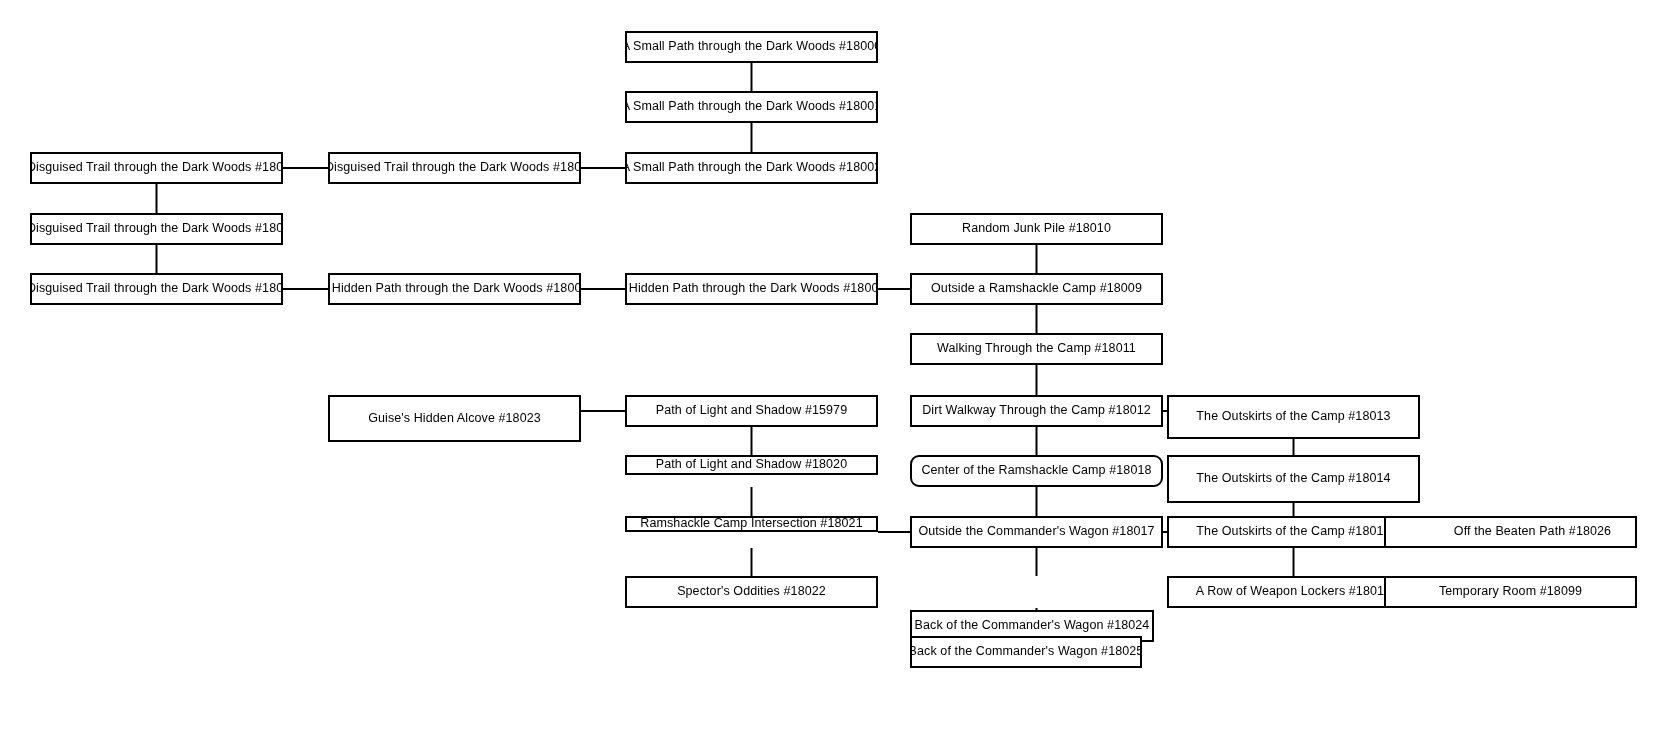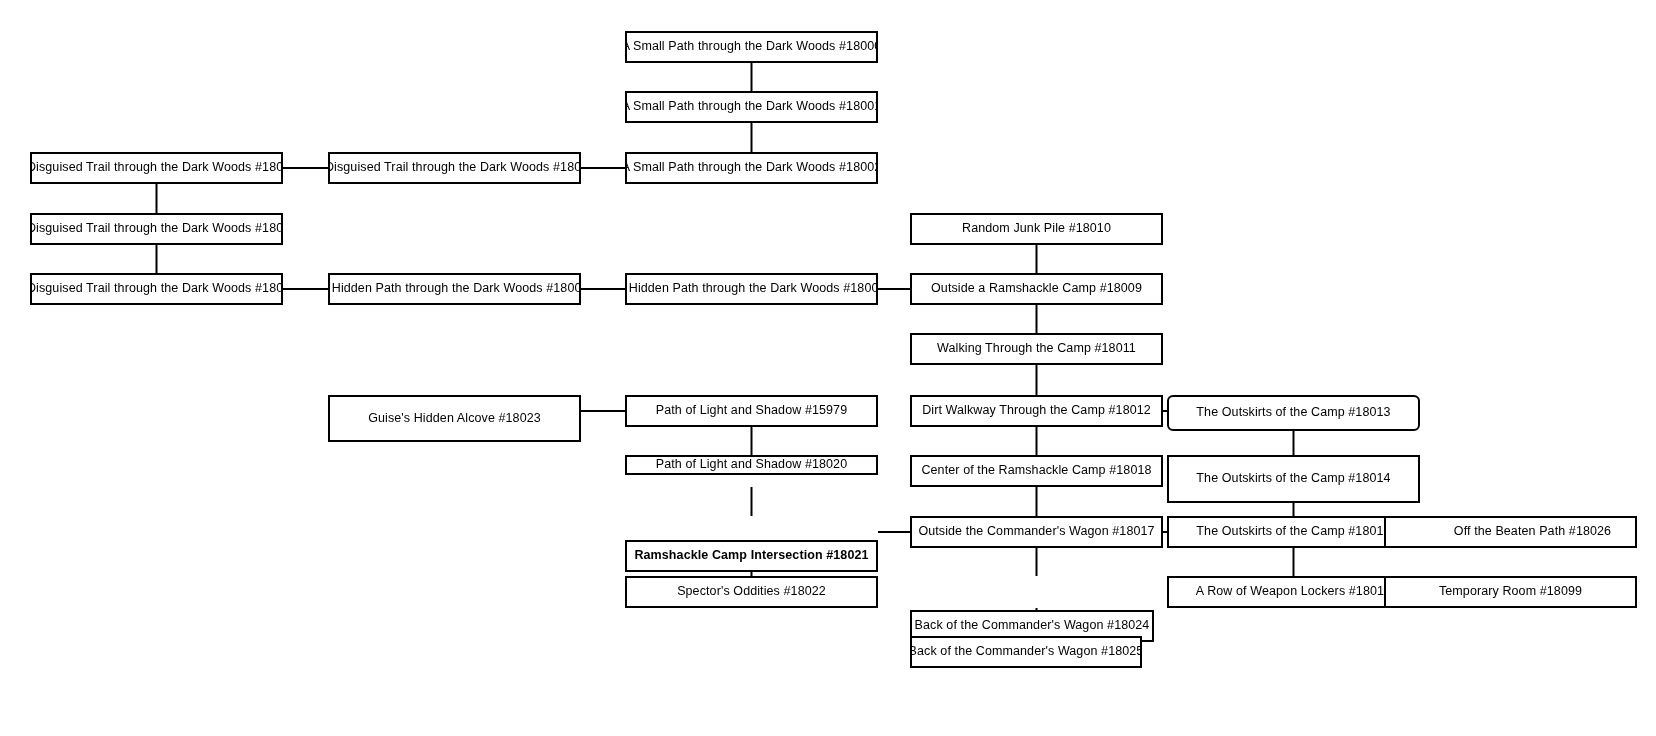--- a/index.html
+++ b/index.html
@@ -114,45 +114,45 @@
       </div>
       <div class="node" style="left: 910px; top: 213px; width: 253px; height: 32px;">
         <span class="node-label">Random Junk Pile #18010</span>
       </div>
       <div class="node" style="left: 910px; top: 333px; width: 253px; height: 32px;">
         <span class="node-label">Walking Through the Camp #18011</span>
       </div>
       <div class="node" style="left: 910px; top: 395px; width: 253px; height: 32px;">
         <span class="node-label">Dirt Walkway Through the Camp #18012</span>
       </div>
-      <div class="node" style="left: 1167px; top: 395px; width: 253px; height: 36px; border-radius: 6px;">
+      <div class="node" style="left: 1167px; top: 395px; width: 253px; height: 44px;">
         <span class="node-label">The Outskirts of the Camp #18013</span>
       </div>
       <div class="node" style="left: 1167px; top: 455px; width: 253px; height: 48px;">
         <span class="node-label">The Outskirts of the Camp #18014</span>
       </div>
       <div class="node" style="left: 1167px; top: 516px; width: 253px; height: 32px;">
         <span class="node-label">The Outskirts of the Camp #18015</span>
       </div>
       <div class="node" style="left: 1167px; top: 576px; width: 253px; height: 32px;">
         <span class="node-label">A Row of Weapon Lockers #18016</span>
       </div>
       <div class="node" style="left: 910px; top: 516px; width: 253px; height: 32px;">
         <span class="node-label">Outside the Commander's Wagon #18017</span>
       </div>
-      <div class="node" style="left: 910px; top: 455px; width: 253px; height: 32px;">
+      <div class="node" style="left: 910px; top: 455px; width: 253px; height: 32px; border-radius: 9px;">
         <span class="node-label">Center of the Ramshackle Camp #18018</span>
       </div>
       <div class="node" style="left: 625px; top: 395px; width: 253px; height: 32px;">
         <span class="node-label">Path of Light and Shadow #15979</span>
       </div>
       <div class="node" style="left: 625px; top: 455px; width: 253px; height: 20px;">
         <span class="node-label">Path of Light and Shadow #18020</span>
       </div>
-      <div class="node" style="left: 625px; top: 540px; width: 253px; height: 32px; font-weight: bold;">
+      <div class="node" style="left: 625px; top: 516px; width: 253px; height: 16px;">
         <span class="node-label">Ramshackle Camp Intersection #18021</span>
       </div>
       <div class="node" style="left: 625px; top: 576px; width: 253px; height: 32px;">
         <span class="node-label">Spector's Oddities #18022</span>
       </div>
       <div class="node" style="left: 328px; top: 395px; width: 253px; height: 47px;">
         <span class="node-label">Guise's Hidden Alcove #18023</span>
       </div>
       <div class="node" style="left: 910px; top: 576px; width: 244px; height: 32px; margin-top: 34px;">
         <span class="node-label">Back of the Commander's Wagon #18024</span>

